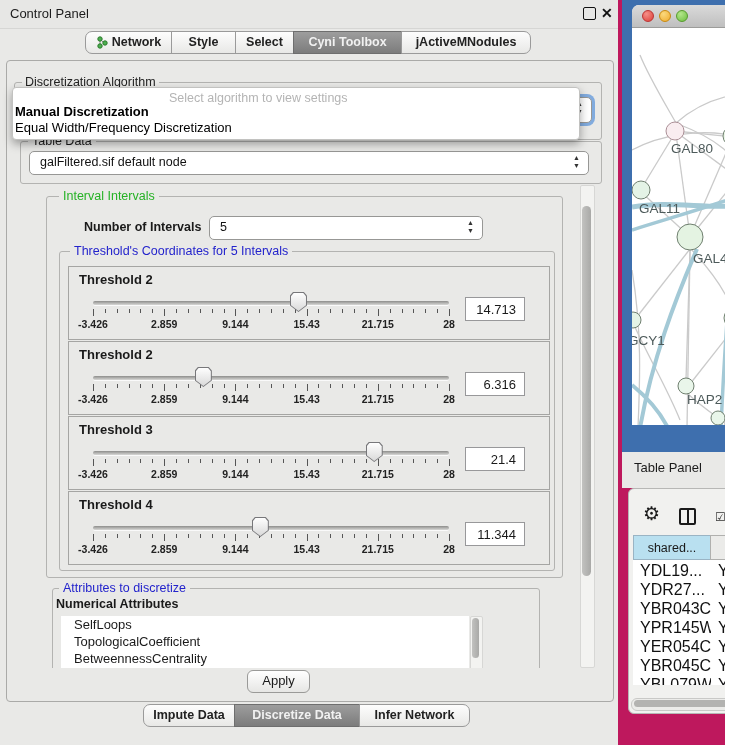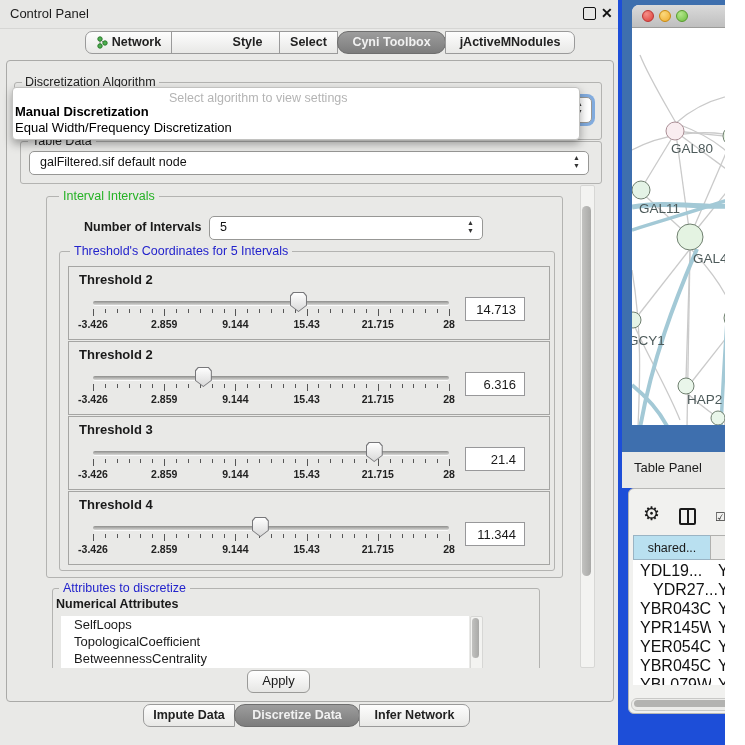--- a/index.html
+++ b/index.html
@@ -1,34 +1,34 @@
 <!DOCTYPE html>
 <html><head>
 <meta charset="utf-8">
 <style>
   html,body{margin:0;padding:0;}
   body{font-family:"Liberation Sans",sans-serif;}
-  #stage{position:relative;width:725px;height:745px;background:#1d4ed8;overflow:hidden;
+  #stage{position:relative;width:725px;height:745px;background:#be185d;overflow:hidden;
          font-family:"Liberation Sans",sans-serif;color:#1a1a1a;}
   .abs{position:absolute;}
   
   #cp{left:0;top:0;width:618px;height:745px;background:#e9e9e7;}
   #cp-titlebar{left:0;top:0;width:618px;height:28px;background:#e7e7e5;border-bottom:1px solid #d6d6d4;}
   #cp-title{left:10px;top:6px;font-size:13px;color:#1c1c1c;}
   .winbtn{top:6px;font-size:13px;color:#111;cursor:default;}
   #float-btn{left:583px;top:7px;width:11px;height:11px;border:1.5px solid #111;border-radius:2px;}
   #close-btn{left:601px;top:5px;font-size:14px;font-weight:bold;}
   
   .seg{display:flex;position:absolute;}
   .seg .tab{height:21px;line-height:21px;text-align:center;font-size:12.5px;font-weight:bold;color:#222;
     background:linear-gradient(#fdfdfd,#e8e8e6);border:1px solid #9a9a9a;margin-left:-1px;
     white-space:nowrap;overflow:hidden;display:flex;align-items:center;justify-content:center;gap:4px;}
   .seg .tab:first-child{border-top-left-radius:7px;border-bottom-left-radius:7px;margin-left:0;}
   .seg .tab:last-child{border-top-right-radius:7px;border-bottom-right-radius:7px;text-align:right;}
-  .seg .tab.sel{background:linear-gradient(#9d9d9d,#7c7c7c);color:#f1f1f1;border-color:#6e6e6e;border-radius:11px;}
+  .seg .tab.sel{background:linear-gradient(#9d9d9d,#7c7c7c);color:#f1f1f1;border-color:#6e6e6e;}
   #inner-panel{left:6px;top:60px;width:606px;height:640px;border:1px solid #aaaaa8;border-radius:4px;background:#e9e9e7;}
   
   .group{border:1px solid #b3b3b1;border-radius:3px;}
   .gtitle{position:absolute;top:-8px;background:#e9e9e7;padding:0 4px;font-size:12.5px;line-height:14px;white-space:nowrap;}
   .gtitle.green{color:#25b225;}
   .gtitle.blue{color:#2323cc;}
   
   .combo{background:#fff;border:1px solid #979795;border-radius:5px;font-size:12.5px;color:#111;}
   .combo .cval{position:absolute;left:10px;top:3px;white-space:nowrap;}
   .stepper{position:absolute;right:7px;top:2px;width:9px;font-size:7px;line-height:8px;color:#333;text-align:center;}
@@ -103,21 +103,21 @@
         <div class="tab" style="width: 85px;">
           <svg width="12" height="13">
             <line x1="4" y1="3" x2="8" y2="7" stroke="#8a8a8a"></line>
             <line x1="4" y1="3" x2="4" y2="10" stroke="#8a8a8a"></line>
             <circle cx="4" cy="3" r="2.2" fill="#4caf50" stroke="#2c7a2c"></circle>
             <circle cx="9" cy="7" r="2.2" fill="#4caf50" stroke="#2c7a2c"></circle>
             <circle cx="4" cy="10" r="2.2" fill="#4caf50" stroke="#2c7a2c"></circle>
           </svg>
           <span>Network</span>
         </div>
-        <div class="tab" style="width: 63px; padding-left: 44px;">
+        <div class="tab" style="width: 63px;">
           <span>Style</span>
         </div>
         <div class="tab" style="width: 57px; align-items: center;">
           <span>Select</span>
         </div>
         <div class="tab sel" style="width: 107px;">
           <span>Cyni Toolbox</span>
         </div>
         <div class="tab" style="width: 128px;">
           <span>jActiveMNodules</span>
@@ -452,21 +452,21 @@
     <div class="abs chk" style="left:100px;">☑</div>
     <div id="tbl" class="abs">
       <div class="hcell" style="left:0;width:78px;background:#b9e0f0;">shared...</div>
       <div class="hcell" style="left:77px;width:80px;background:#ebebe9;border-color:#b0b0ae;text-align:left;padding-left:22px;">n</div>
       <div id="tbl-rows">
           <div class="trow" style="top: 26px;">
             <div class="tcell" style="left: 0px; width: 78px;">YDL19...</div>
             <div class="tcell" style="left: 78px; width: 80px;">YDL1</div>
           </div>
           <div class="trow" style="top: 45px;">
-            <div class="tcell" style="left: 13px; width: 78px;">YDR27...</div>
+            <div class="tcell" style="left: 0px; width: 78px;">YDR27...</div>
             <div class="tcell" style="left: 78px; width: 80px;">YDR2</div>
           </div>
           <div class="trow" style="top: 64px;">
             <div class="tcell" style="left: 0px; width: 78px;">YBR043C</div>
             <div class="tcell" style="left: 78px; width: 80px;">YBR0</div>
           </div>
           <div class="trow" style="top: 83px;">
             <div class="tcell" style="left: 0px; width: 78px;">YPR145W</div>
             <div class="tcell" style="left: 78px; width: 80px;">YPR1</div>
           </div>

